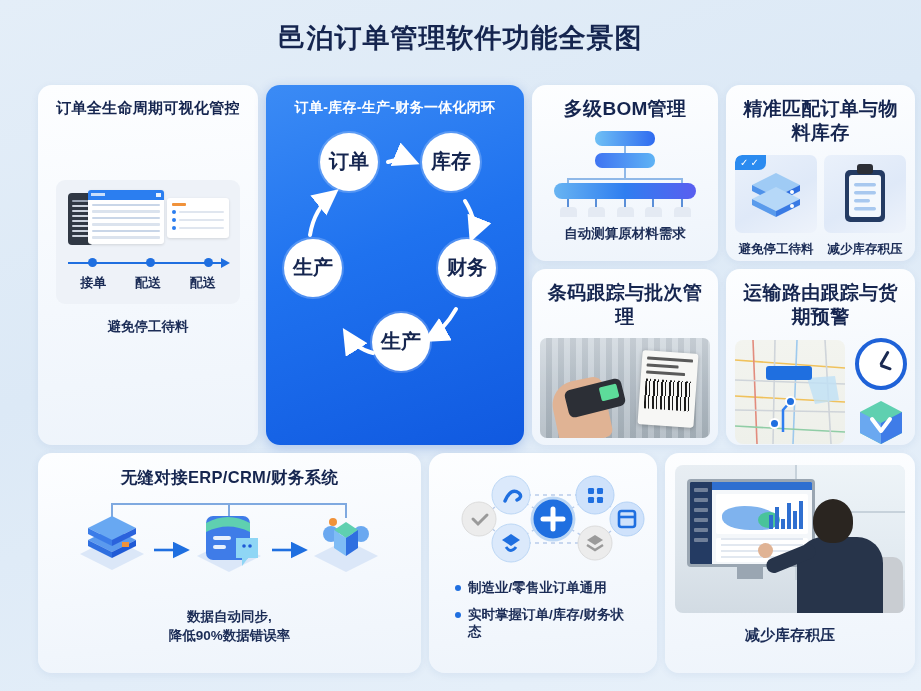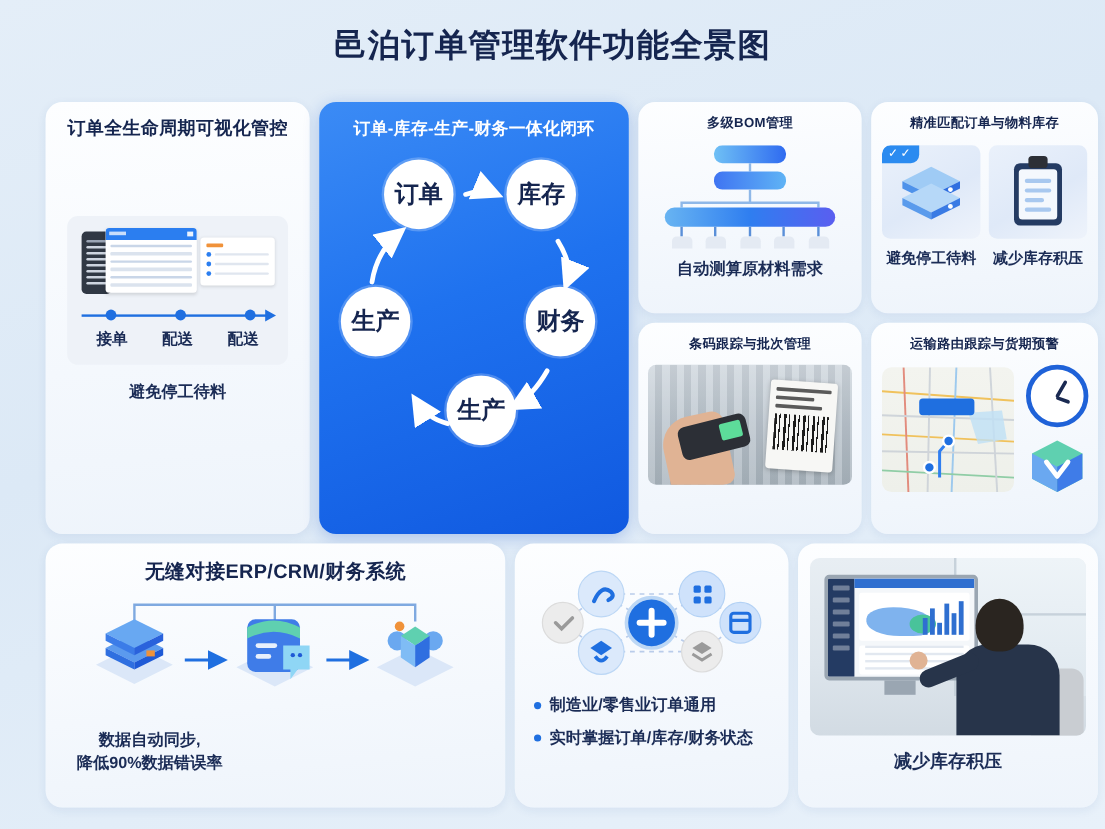--- a/index.html
+++ b/index.html
@@ -31,21 +31,21 @@
     width: 750px; height: 588px;
   }
   .card {
     position: absolute;
     background: linear-gradient(175deg, #fdfeff 0%, #f4f8fd 60%, #eef4fb 100%);
     border-radius: 14px;
     box-shadow: 0 2px 8px rgba(30,70,140,0.07);
     overflow: hidden;
   }
   .card-title {
-    font-size: 11px;
+    font-size: 19px;
     font-weight: bold;
     color: #15254f;
     text-align: center;
     letter-spacing: .3px;
     line-height: 1.25;
   }
   .cap {
     font-size: 13.5px;
     font-weight: bold;
     color: #1b2c56;
@@ -208,25 +208,25 @@
   }
   .clock:before { width:2.5px; height:16px; left:20px; top:7px; transform: rotate(30deg); }
   .clock:after  { width:2.5px; height:12px; left:20px; top:11px; transform: rotate(110deg); }
   .cube3d { width: 50px; height: 50px; position: relative; }
 
   
   #card-erp { left: 0; top: 368px; width: 383px; height: 220px; padding: 14px 12px; }
   #card-erp .card-title { font-size: 16.5px; }
   .erp-flow { position:relative; height: 112px; margin-top: 6px; }
   .erp-flow svg { position:absolute; left:0; top:0; }
-  .erp-caps { display:flex; justify-content:space-between; padding: 0 14px; margin-top: 2px; }
+  .erp-caps { display:flex; justify-content:space-between; padding: 0 14px; margin-top: 2px; flex-direction: column; }
   .erp-caps .cap { font-size: 13.5px; line-height:1.4; }
 
   
-  #card-bullets { left: 391px; top: 368px; width: 228px; height: 220px; padding: 14px 10px; border-radius: 16px; }
+  #card-bullets { left: 391px; top: 368px; width: 228px; height: 220px; padding: 14px 20px; border-radius: 16px; }
   .net { position:relative; height: 104px; }
   .net svg { position:absolute; left:0; top:0; }
   .bullets { margin-top: 8px; padding-left: 6px; }
   .bullet { display:flex; align-items:flex-start; gap:7px; margin-bottom: 9px; }
   .bullet em { width:6px; height:6px; border-radius:50%; background:#1f6fe0; margin-top:6px; flex:none; display:block;}
   .bullet span { font-size: 13.5px; font-weight:bold; color:#1b2c56; line-height:1.3; }
 
   
   #card-decision { left: 627px; top: 368px; width: 250px; height: 220px; padding: 12px 10px; }
   .office {

